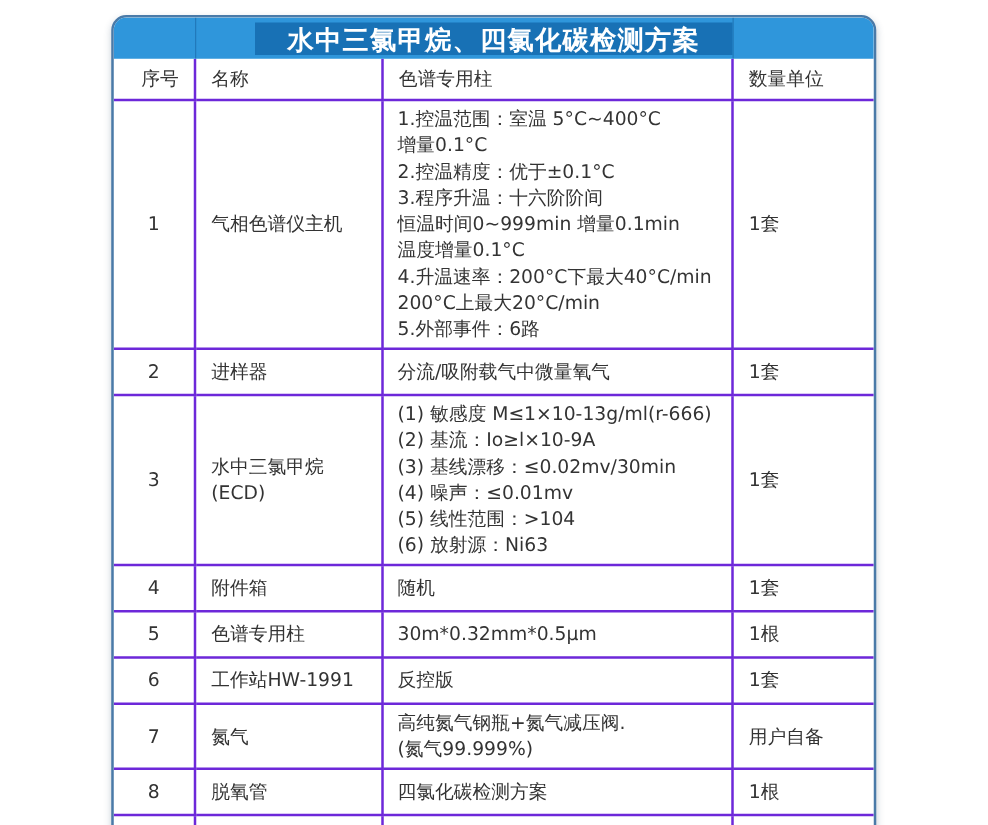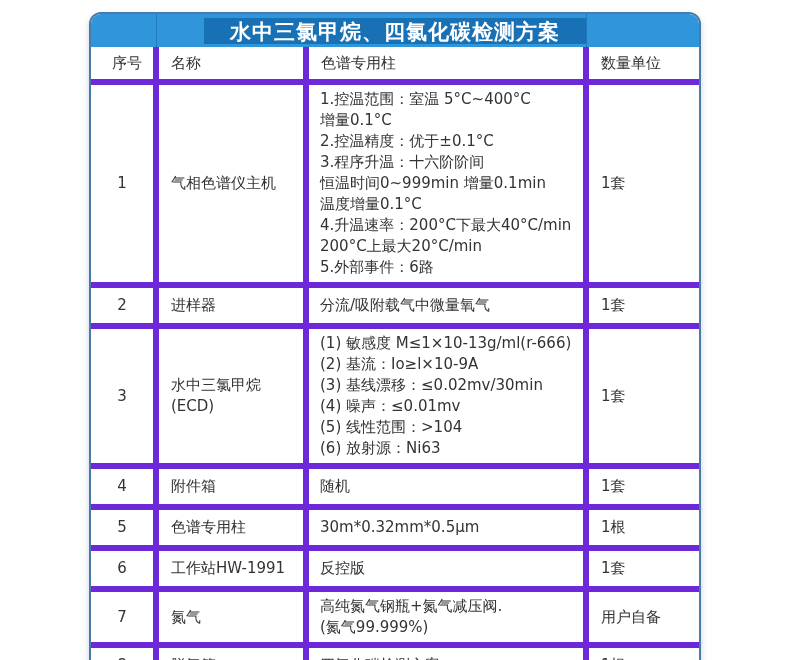--- a/index.html
+++ b/index.html
@@ -55,21 +55,21 @@
   table{
     width:100%;
     border-collapse:collapse;
     table-layout:fixed;
   }
   col.c-no{width:65px;}
   col.c-name{width:150px;}
   col.c-spec{width:280px;}
   col.c-qty{width:113px;}
   td,th{
-    border:6px solid #6d28d9;
+    border:2px solid #6d28d9;
     font-size:15px;
     font-weight:normal;
     color:#333333;
     vertical-align:middle;
     padding:4px 10px;
     line-height:21px;
     white-space:pre-line;
     overflow:hidden;
     text-align:left;
   }

